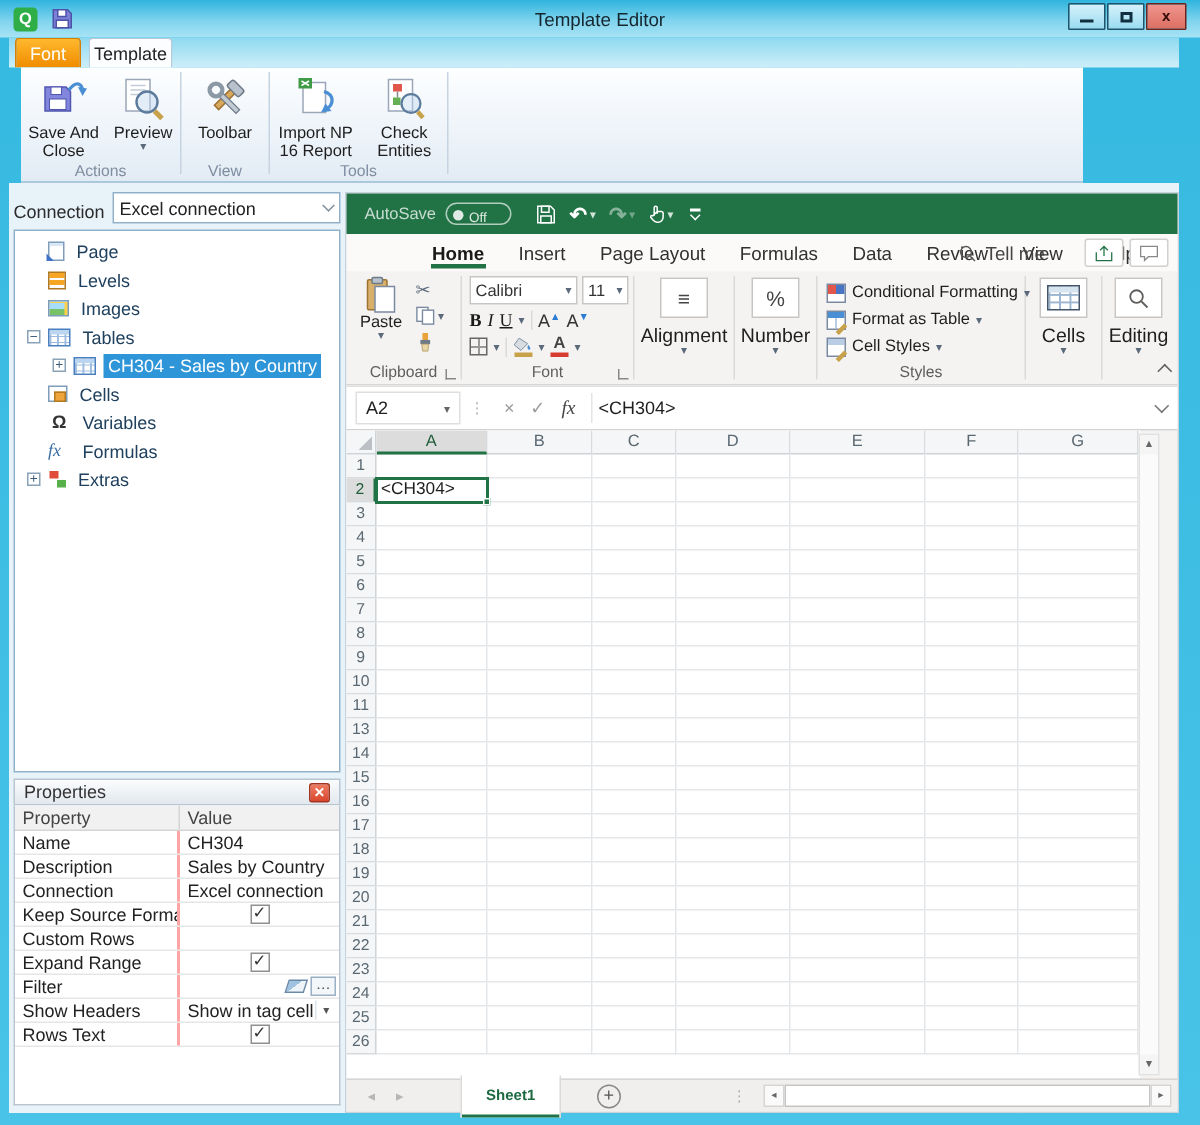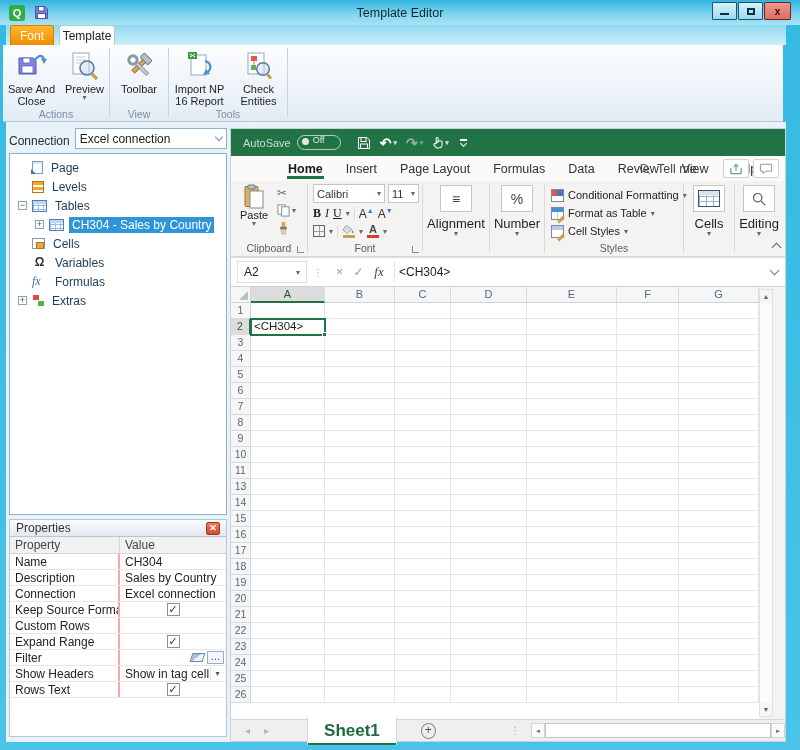--- a/index.html
+++ b/index.html
@@ -15,21 +15,21 @@
   .win-btn{width:25px;height:18px;border:1px solid #1f546b;background:linear-gradient(180deg,#d6f1fb,#9adcf1);display:flex;align-items:center;justify-content:center;border-radius:1px}
   .win-btn .minbar{width:9px;height:2px;background:#10303f;margin-top:6px}
   .win-btn .maxbox{width:8px;height:7px;border:2px solid #10303f}
   .win-btn.close{background:linear-gradient(180deg,#f0958c,#dd6f64);border-color:#6d241c;color:#2d0a06;font-weight:bold;font-size:10px;width:27px}
 
   
   .tabstrip{position:absolute;left:6px;top:25px;width:780px;height:20px;background:linear-gradient(180deg,#8ed9f0,#cdeef9);display:flex;align-items:flex-end}
   .apptab{height:20px;display:flex;align-items:center;justify-content:center;font-size:12px;border-radius:3px 3px 0 0}
   .apptab.file{width:44px;margin-left:4px;background:linear-gradient(180deg,#ffb82e,#f08c00);color:#fff;border:1px solid #d97f00;border-bottom:none}
   .apptab.template{width:56px;margin-left:5px;background:#fbfdfe;border:1px solid #b9c9d9;border-bottom:none;color:#222}
-  .ribbon{position:absolute;left:3px;top:45px;width:780px;height:77px;background:linear-gradient(180deg,#fdfeff,#eaf1f8 70%,#e2ebf4);border-bottom:1px solid #b6c6d6;display:flex}
+  .ribbon{position:absolute;left:14px;top:45px;width:708px;height:77px;background:linear-gradient(180deg,#fdfeff,#eaf1f8 70%,#e2ebf4);border-bottom:1px solid #b6c6d6;display:flex}
   .rgroup{position:relative;height:100%;display:flex;justify-content:center;padding-top:3px}
   .rgroup .glabel{position:absolute;bottom:1px;left:0;right:0;text-align:center;font-size:10.5px;color:#7e8da0}
   .rsep{width:1px;height:68px;margin-top:3px;background:#c6d3e0}
   .rbtn{display:flex;flex-direction:column;align-items:center;margin:0 3px;padding-top:2px}
   .rbtn .ricon{height:33px;display:flex;align-items:center}
   .rbtn .rlabel{font-size:11px;line-height:1.12;text-align:center;color:#1e1e1e}
   .dar{font-size:8px;color:#5a6a7a;line-height:5px}
 
   
   .workspace{position:absolute;left:6px;top:122px;width:780px;height:620px;background:#e7f2f9}
@@ -74,21 +74,21 @@
   .pval.filterval{justify-content:flex-end;gap:3px;padding-right:2px}
   .eraser-icon{width:13px;height:9px;background:linear-gradient(135deg,#9fc2e0 45%,#eef3f8 45%);border:1px solid #6a8aa8;transform:skewX(-18deg)}
   .dots-btn{width:17px;height:13px;border:1px solid #9ab0c4;background:#f4f7fa;font-size:10px;line-height:9px;text-align:center;color:#444}
   .pval.dropval{justify-content:space-between;padding-right:2px}
   .pdrop{width:14px;height:13px;font-size:8px;color:#555;text-align:center;line-height:13px;border-left:1px solid #dfe5ea}
 
   
   .excel{position:absolute;left:224px;top:6px;width:556px;height:614px;background:#f4f3f2;border:1px solid #c9d2da}
   .greenbar{position:absolute;left:0;top:0;right:0;height:27px;background:#217346;display:flex;align-items:center;color:#fff}
   .autosave{margin-left:12px;font-size:11px;color:rgba(255,255,255,.75)}
-  .as-pill{margin-left:6px;width:44px;height:15px;border:1px solid rgba(255,255,255,.65);border-radius:8px;display:flex;align-items:flex-end;padding:4px 4px;gap:4px}
+  .as-pill{margin-left:6px;width:44px;height:15px;border:1px solid rgba(255,255,255,.65);border-radius:8px;display:flex;align-items:flex-start;padding:4px 4px;gap:4px}
   .as-dot{width:7px;height:7px;border-radius:50%;background:rgba(255,255,255,.85);font-size:0}
   .as-off{font-size:9px;color:rgba(255,255,255,.85)}
   .qat{display:flex;align-items:center;gap:9px;margin-left:16px}
   .qicon{display:flex;align-items:center;font-size:14px;font-weight:bold}
   .qdar{font-size:7px;color:rgba(255,255,255,.8);margin-left:2px}
   .dim{opacity:.45}
   .qat-custom{display:flex;flex-direction:column;align-items:center;line-height:4px;margin-left:2px}
   .qat-custom .bar{width:7px;height:1.5px;background:#fff;margin-bottom:2.5px}
   .qat-custom .v{width:5px;height:5px;border-right:1.5px solid #fff;border-bottom:1.5px solid #fff;transform:rotate(45deg);margin-top:-2px}
 
@@ -154,21 +154,21 @@
   .rowh.selhead{background:#dcdcdc;border-right:2px solid #217346;color:#1f5c3a}
   .cell{height:16px;border-right:1px solid #e4e7ea;border-bottom:1px solid #e4e7ea;font-size:11.5px;line-height:15px;padding:0 3px;position:relative;color:#1e1e1e;white-space:nowrap}
   .cell.active-cell{outline:2px solid #217346;outline-offset:-1px;z-index:2}
   .fill-handle{position:absolute;right:-3px;bottom:-3px;width:5px;height:5px;background:#217346;border:1px solid #fff;z-index:3}
   .vscroll{position:absolute;right:12px;top:160px;bottom:24px;width:14px;background:#fbfbfb;border:1px solid #e1e1e1;display:flex;flex-direction:column;justify-content:space-between;align-items:center}
   .scroll-arrow{font-size:7px;color:#666;width:100%;text-align:center;padding:3px 0;background:#f5f5f5}
 
   .sheetbar{position:absolute;left:0;right:0;bottom:0;height:22px;background:#f0efee;border-top:1px solid #d8d6d4;display:flex;align-items:center}
   .nav-ar{color:#b8b6b4;font-size:10px;margin-left:14px}
   .nav-ar + .nav-ar{margin-left:14px}
-  .sheet-tab{margin-left:38px;height:28px;background:#fff;border-left:1px solid #dcdad8;border-right:1px solid #dcdad8;display:flex;align-items:center;padding:0 16px;font-size:17px;font-weight:bold;color:#1e6b42;box-shadow:inset 0 -2px 0 #217346}
+  .sheet-tab{margin-left:38px;height:28px;background:#fff;border-left:1px solid #dcdad8;border-right:1px solid #dcdad8;display:flex;align-items:center;padding:0 16px;font-size:10px;font-weight:bold;color:#1e6b42;box-shadow:inset 0 -2px 0 #217346}
   .add-sheet{margin-left:24px;width:16px;height:16px;border:1px solid #8a8886;border-radius:50%;color:#555;font-size:12px;line-height:13px;text-align:center}
   .sb-dots{margin-left:74px;color:#b0aeac;font-size:10px;letter-spacing:1px}
   .hscroll{margin-left:10px;width:272px;height:15px;display:flex;align-items:center}
   .hs-btn{width:14px;height:15px;border:1px solid #d6d4d2;background:#fafafa;color:#666;font-size:7px;text-align:center;line-height:13px}
   .hs-thumb{flex:1;height:15px;background:#fff;border:1px solid #c6c4c2}
 
   svg{display:block}
 </style>
 </head>
 <body>
@@ -293,20 +293,25 @@
     <div class="tree-panel">
         <div class="tree-row" style="padding-left: 8px;">
           <span class="expander spacer"></span>
           <span class="ticon page-icon"></span>
           <span class="tlabel">Page</span>
         </div>
         <div class="tree-row" style="padding-left: 8px;">
           <span class="expander spacer"></span>
           <span class="ticon levels-icon"></span>
           <span class="tlabel">Levels</span>
+        </div>
+        <div class="tree-row" style="padding-left: 8px;">
+          <span class="expander spacer"></span>
+          <span class="ticon images-icon"></span>
+          <span class="tlabel">Images</span>
         </div>
         <div class="tree-row" style="padding-left: 8px;">
           <span class="expander">−</span>
           <span class="ticon tables-icon"></span>
           <span class="tlabel">Tables</span>
         </div>
         <div class="tree-row" style="padding-left: 25px;">
           <span class="expander">+</span>
           <span class="ticon tables-icon"></span>
           <span class="tlabel selected">CH304 - Sales by Country</span>

